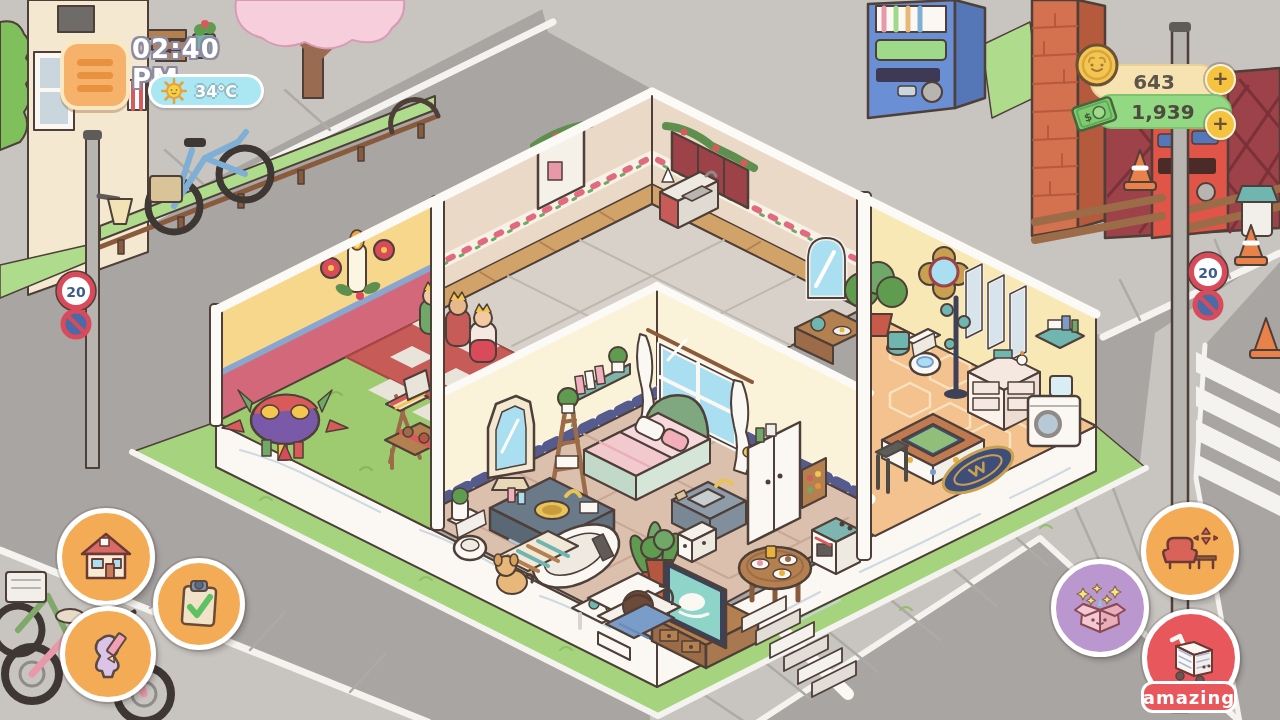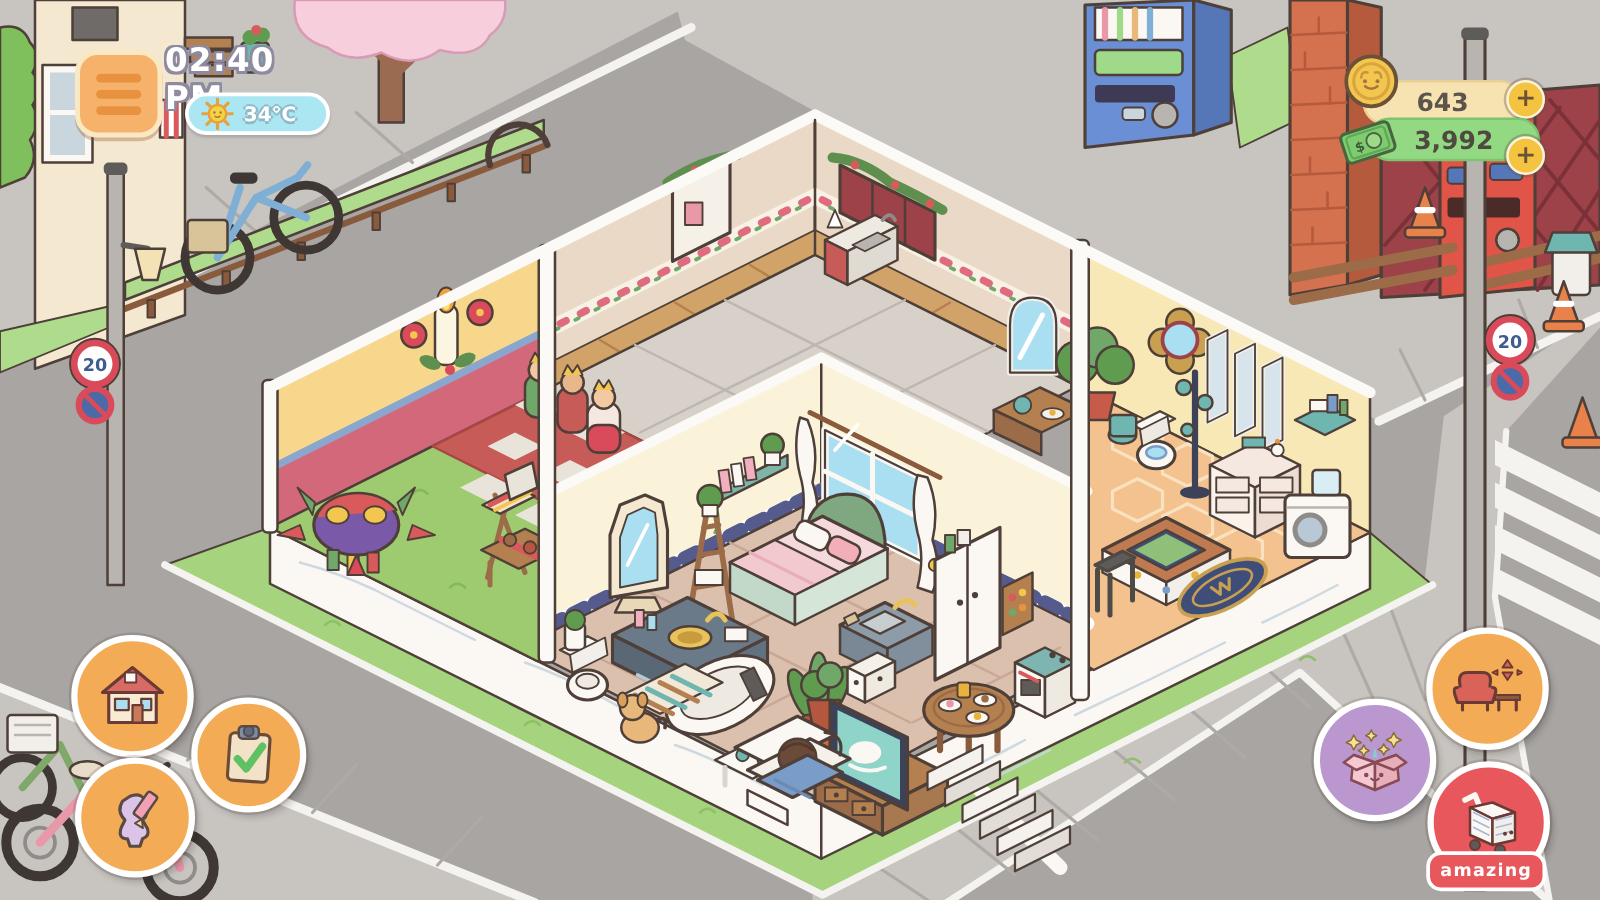--- a/index.html
+++ b/index.html
@@ -34,21 +34,21 @@
     box-shadow:0 0 0 2px rgba(90,70,60,.2),3px 4px 5px rgba(0,0,0,.18);
     display:flex;align-items:center;justify-content:center;cursor:pointer;}
   .orange{background:#F3AC55;} .purple{background:#BA97CF;} .red{background:#E8575C;}
   #btn-home{left:57px;top:508px;width:88px;height:88px;}
   #btn-tasks{left:153px;top:558px;width:82px;height:82px;}
   #btn-character{left:60px;top:606px;width:86px;height:86px;}
   #btn-furniture{left:1141px;top:502px;width:88px;height:88px;}
   #btn-gifts{left:1051px;top:559px;width:88px;height:88px;}
   #btn-shop{left:1142px;top:609px;width:88px;height:88px;}
   #amazing{left:1141px;top:681px;width:90px;height:26px;background:#E8575C;border:3px solid #fff;
-    border-radius:12px;color:#fff;font-weight:bold;font-size:14px;letter-spacing:1px;
+    border-radius:12px;color:#fff;font-weight:bold;font-size:18px;letter-spacing:1px;
     display:flex;align-items:center;justify-content:center;}
 </style>
 </head>
 <body>
 
 <div id="stage">
 
 <svg id="scene" width="1280" height="720" viewBox="0 0 1280 720">
 
   <g>
@@ -882,21 +882,21 @@
   <circle cx="23" cy="23" r="20" fill="#F2C64F" stroke="#6B5138" stroke-width="3"></circle>
   <circle cx="23" cy="23" r="14" fill="none" stroke="#D9A53E" stroke-width="2.5"></circle>
   <path d="M15,20 q0,-5 5,-4 M31,20 q0,-5 -5,-4" stroke="#C7933C" stroke-width="2" fill="none"></path>
   <circle cx="18" cy="23" r="1.6" fill="#A8743C"></circle>
       <circle cx="28" cy="23" r="1.6" fill="#A8743C"></circle>
   <path d="M18,27 q5,4 10,0" fill="none" stroke="#A8743C" stroke-width="2"></path>
 </svg>
 <div class="hud plusbtn" id="plus-coins">+</div>
 
 <div class="hud pill" id="cash-pill">
-  <span>3,992</span>
+  <span>1,939</span>
 </div>
 <svg class="hud" style="left:1068px;top:92px" width="52" height="42" viewBox="0 0 52 42">
   <g transform="rotate(-18 26 21)">
     <rect x="6" y="10" width="40" height="24" rx="4" fill="#7FCC70" stroke="#47663F" stroke-width="2.5"></rect>
     <rect x="10" y="13" width="32" height="18" rx="3" fill="none" stroke="#5FA855" stroke-width="1.8"></rect>
     <circle cx="31" cy="22" r="6" fill="#9FD98A" stroke="#47663F" stroke-width="1.5"></circle>
     <text x="15" y="27" font-size="11" font-weight="bold" fill="#3E5C3A">$</text>
   </g>
 </svg>
 <div class="hud plusbtn" id="plus-cash">+</div>

